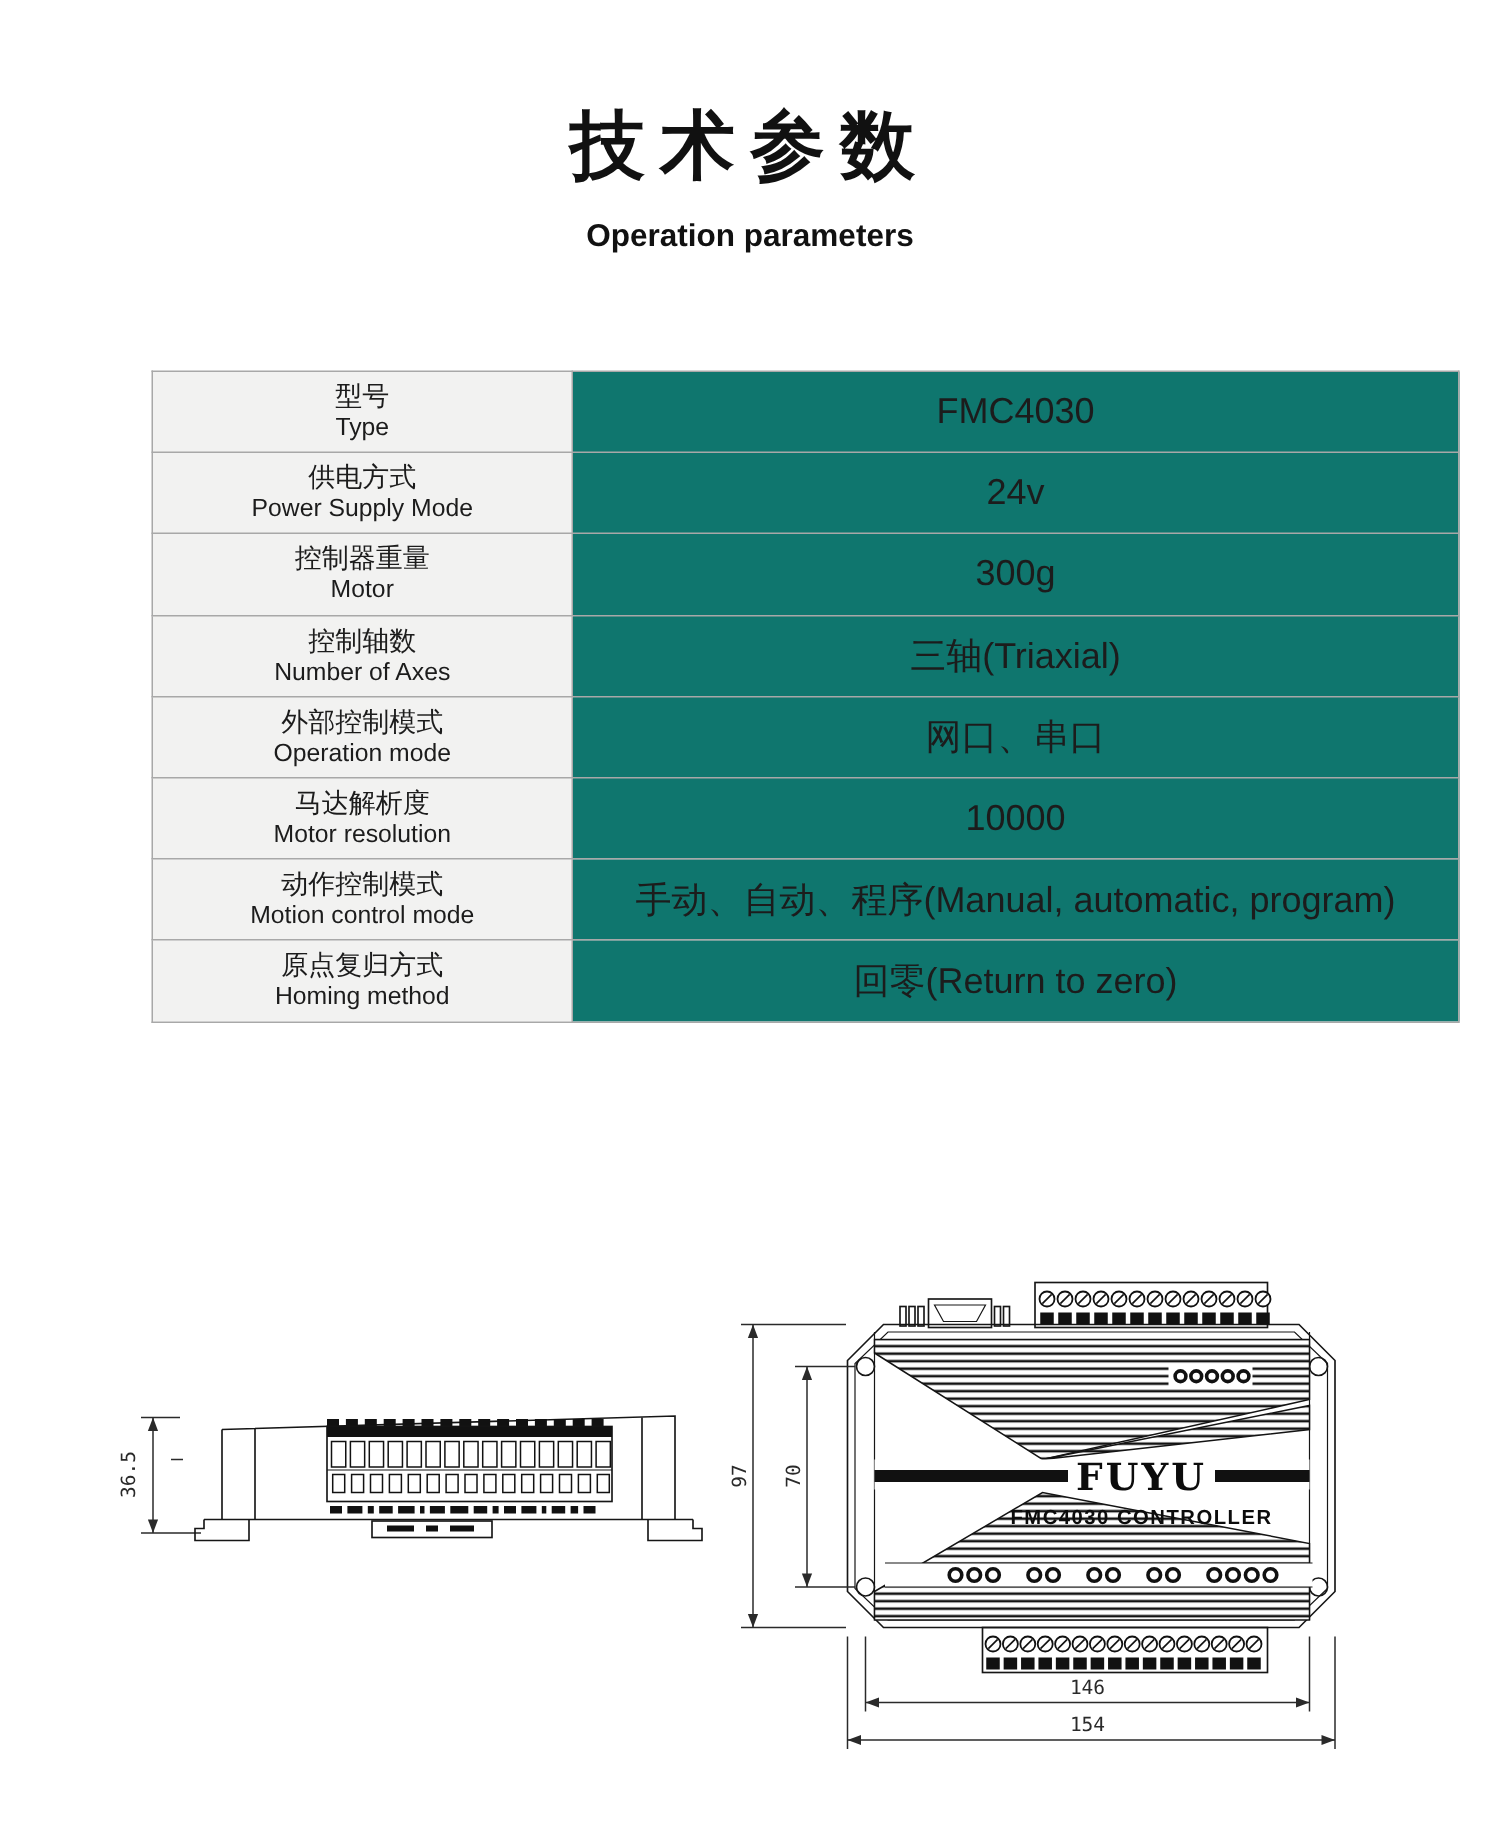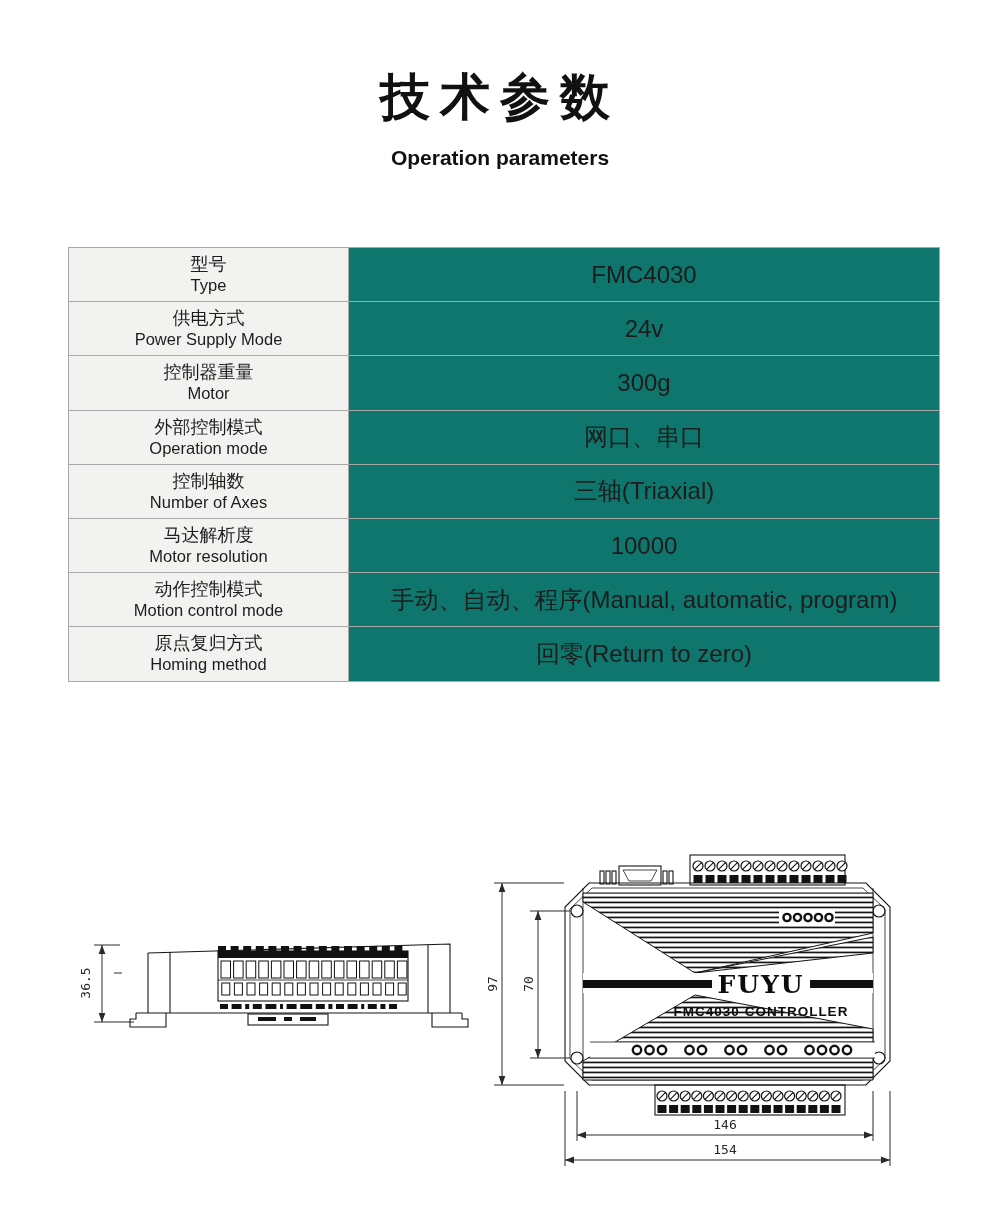--- a/index.html
+++ b/index.html
@@ -15,21 +15,21 @@
     color:#111;
   }
   .page-subtitle {
     position:absolute; top:146px; left:0; width:1000px;
     text-align:center; font-size:21px; font-weight:600; color:#111;
   }
   table.params {
     position:absolute; left:68px; top:247px; width:872px;
     border-collapse:collapse; table-layout:fixed;
   }
-  table.params { border:1px solid #a8a8a8; border-left:1px solid #9a6052; }
+  table.params { border:1px solid #a8a8a8; border-left:1px solid #9a6052;margin-left:33px; }
   table.params td {
     border:1px solid #a8a8a8; text-align:center; vertical-align:middle;
     height:54.2px; padding:2px 6px;
   }
   td.label-cell { width:280px; background:#f2f2f1; }
   td.value-cell { background:#0f766e; font-size:24px; }
   .lab-zh { display:block; font-size:18px; line-height:22px; }
   .lab-en { display:block; font-size:16.5px; line-height:21px; }
   .drawing { position:absolute; }
   #side-view-svg  { left:70px;  top:925px; }
@@ -75,32 +75,32 @@
   <tr>
     <td class="label-cell">
       <span class="lab-zh">控制器重量</span>
       <span class="lab-en">Motor</span>
     </td>
     <td class="value-cell">300g</td>
   </tr>
 
   <tr>
     <td class="label-cell">
+      <span class="lab-zh">控制轴数</span>
+      <span class="lab-en">Number of Axes</span>
+    </td>
+    <td class="value-cell">三轴(Triaxial)</td>
+  </tr>
+
+  <tr>
+    <td class="label-cell">
       <span class="lab-zh">外部控制模式</span>
       <span class="lab-en">Operation mode</span>
     </td>
     <td class="value-cell">网口、串口</td>
-  </tr>
-
-  <tr>
-    <td class="label-cell">
-      <span class="lab-zh">控制轴数</span>
-      <span class="lab-en">Number of Axes</span>
-    </td>
-    <td class="value-cell">三轴(Triaxial)</td>
   </tr>
 
   <tr>
     <td class="label-cell">
       <span class="lab-zh">马达解析度</span>
       <span class="lab-en">Motor resolution</span>
     </td>
     <td class="value-cell">10000</td>
   </tr>
 

